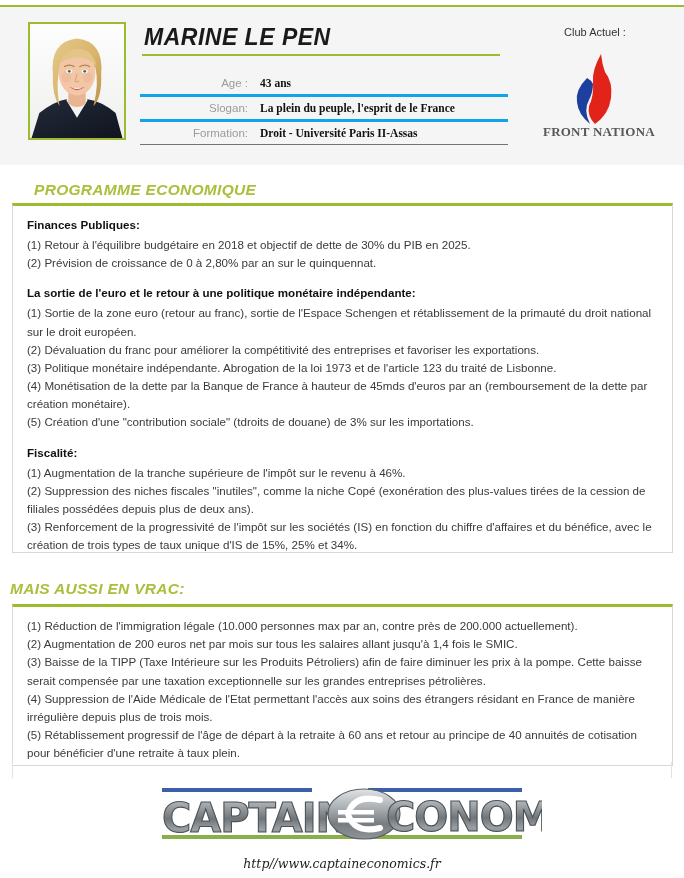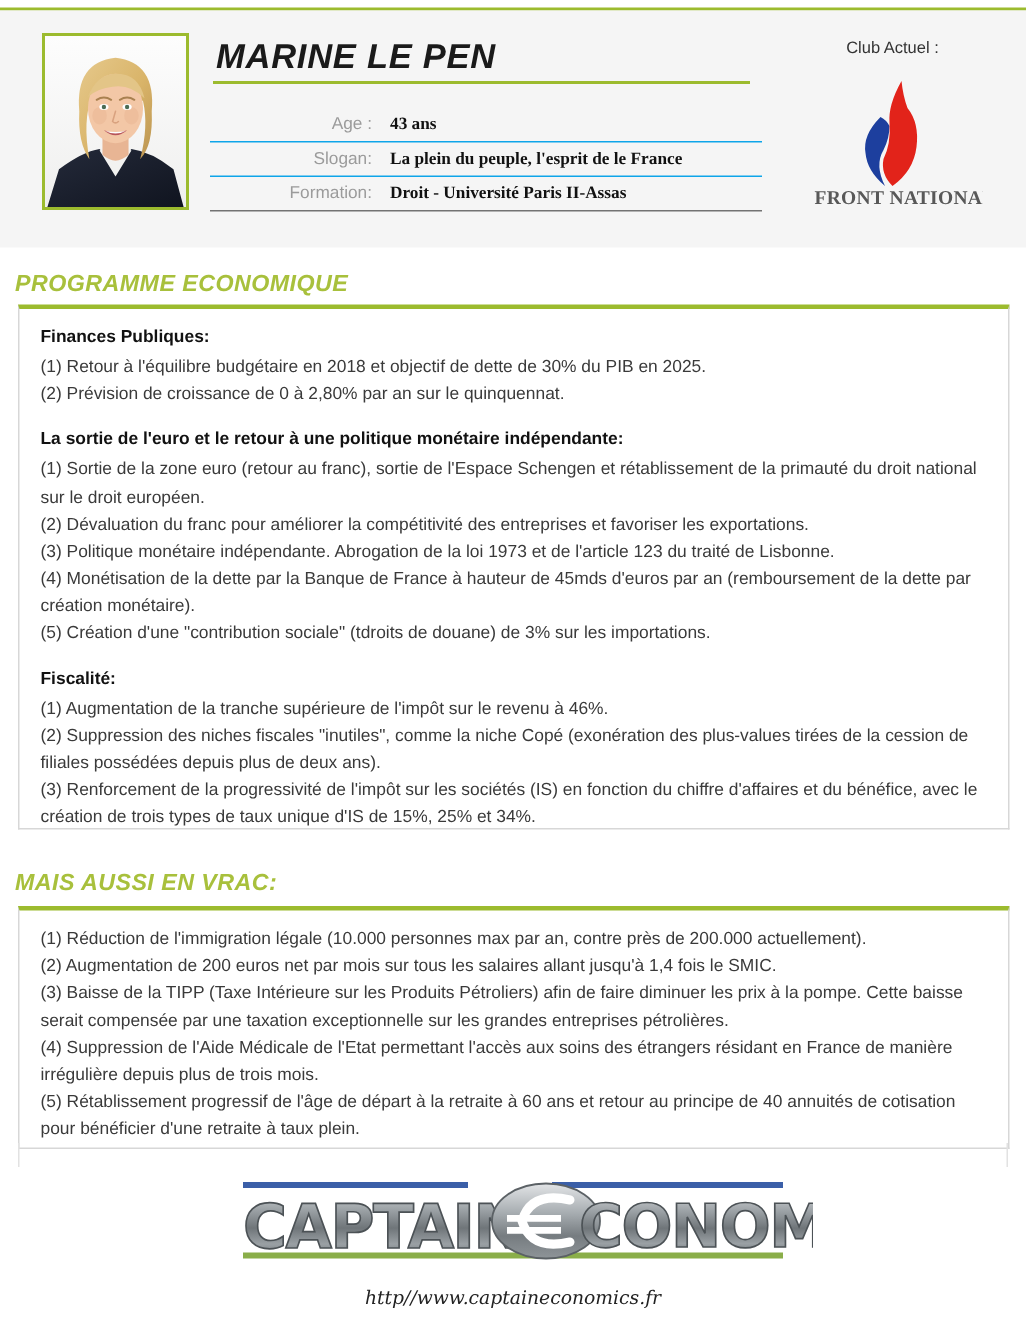--- a/index.html
+++ b/index.html
@@ -66,21 +66,21 @@
   .info-table {
     position: absolute;
     top: 72px; left: 140px;
     width: 368px;
     border-collapse: collapse;
   }
   .info-table tr { }
   .info-table td {
     padding: 5px 0 5px 0;
     font-size: 11.5px;
-    border-bottom: 1px solid #0ea5e9;
+    border-bottom: 3px solid #0ea5e9;
     vertical-align: middle;
   }
   .info-table tr:last-child td { border-bottom: 1px solid #737373; }
   .info-label {
     width: 108px;
     text-align: right;
     color: #9b9b9b;
     padding-right: 12px !important;
     white-space: nowrap;
   }
@@ -108,21 +108,21 @@
   
   .section-title {
     position: absolute;
     left: 10px;
     font-size: 15.5px;
     font-weight: bold;
     font-style: italic;
     color: #a8c03c;
     letter-spacing: 0.3px;
   }
-  #title-programme { top: 181px; }
+  #title-programme { top: 181px; margin-left: 24px; }
   #title-vrac { top: 580px; }
 
   
   .content-box {
     position: absolute;
     left: 12px;
     width: 661px;
     box-sizing: border-box;
     background: #ffffff;
     border: 1px solid #d7d7d7;

